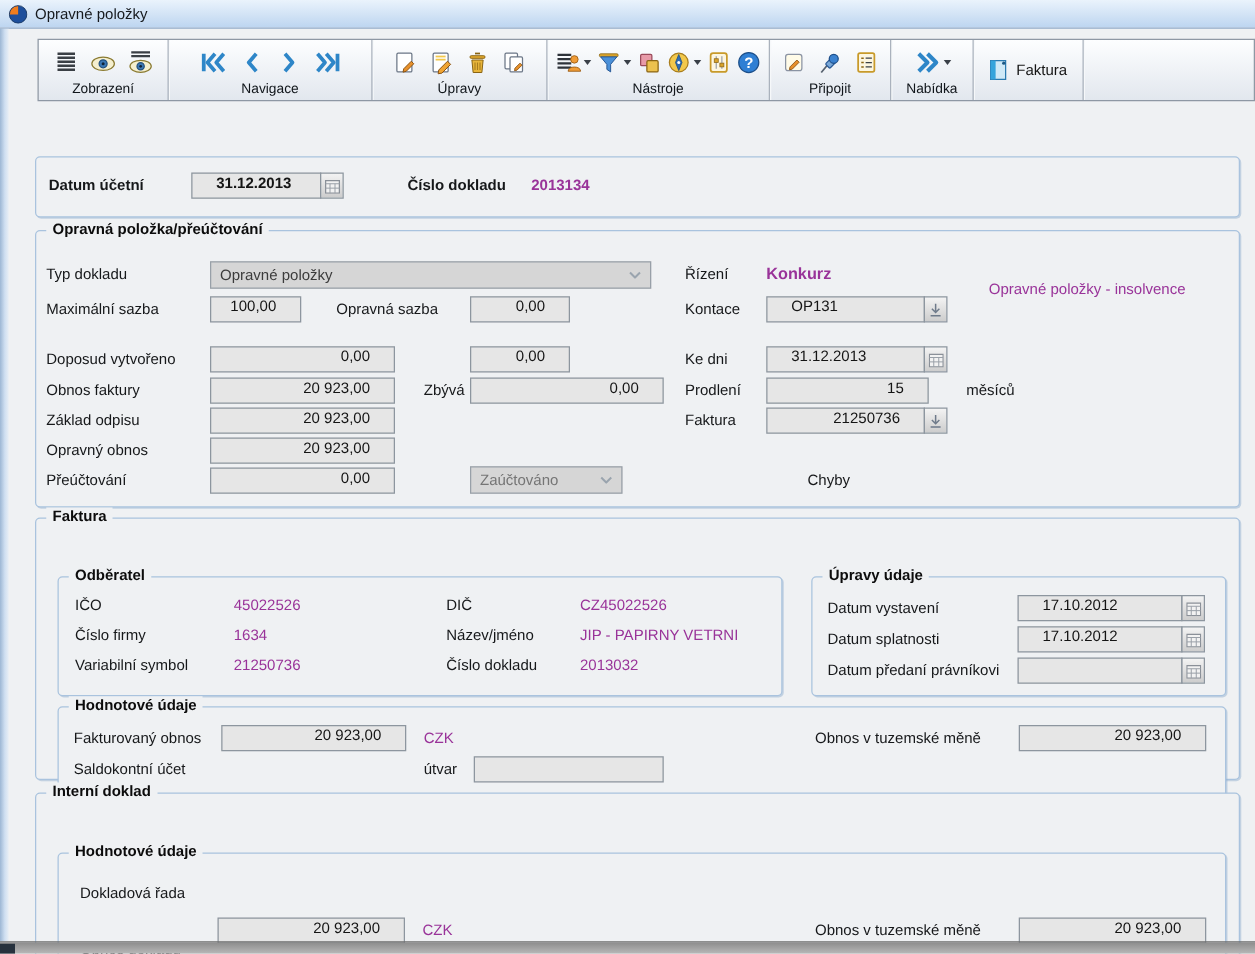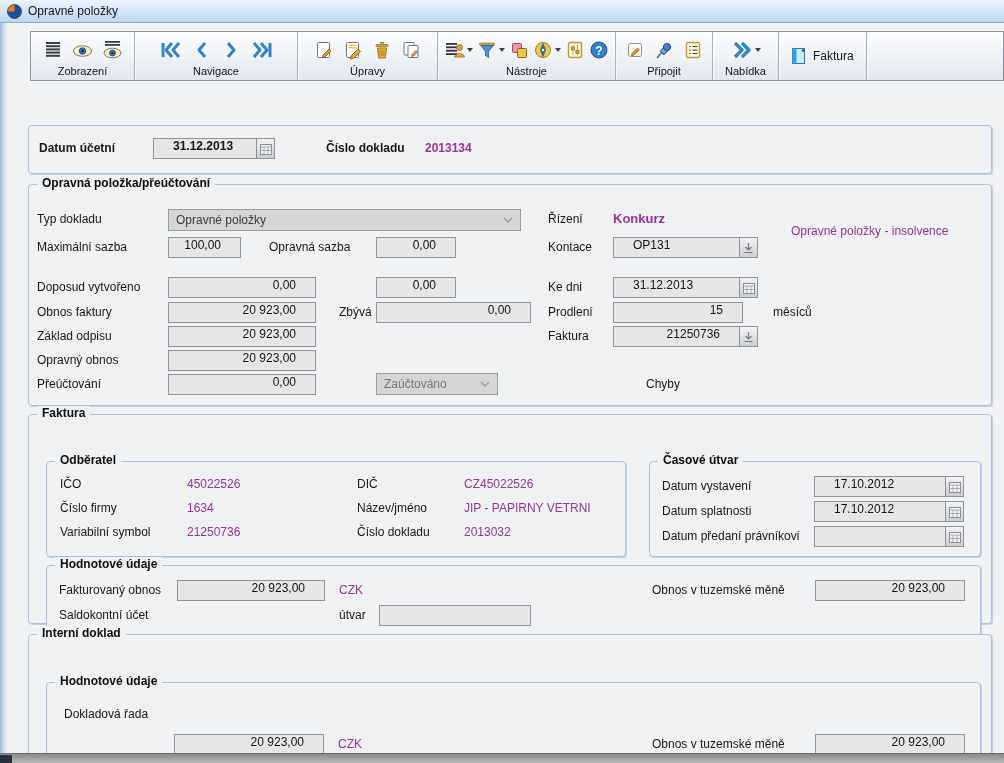--- a/index.html
+++ b/index.html
@@ -483,21 +483,21 @@
       <div class="lbl pv" style="left:140px;top:38px;height:16px;line-height:16px">1634</div>
       <div class="lbl" style="left:310px;top:38px;height:16px;line-height:16px">Název/jméno</div>
       <div class="lbl pv" style="left:417px;top:38px;height:16px;line-height:16px">JIP - PAPIRNY VETRNI</div>
       <div class="lbl" style="left:13px;top:62px;height:16px;line-height:16px">Variabilní symbol</div>
       <div class="lbl pv" style="left:140px;top:62px;height:16px;line-height:16px">21250736</div>
       <div class="lbl" style="left:310px;top:62px;height:16px;line-height:16px">Číslo dokladu</div>
       <div class="lbl pv" style="left:417px;top:62px;height:16px;line-height:16px">2013032</div>
     </div>
 
     <div class="grp" style="left:620px;top:22px;width:330px;height:94px">
-      <div class="leg">Časové útvar</div>
+      <div class="leg">Úpravy údaje</div>
       <div class="lbl" style="left:12px;top:14px">Datum vystavení</div>
       <div class="fgroup" style="left:164px;top:14px;width:150px">
         <div class="fld">
             <span>17.10.2012</span>
           </div>
         <div class="sqbtn">
             <span class="icon">
               <svg width="12" height="12" viewBox="0 0 12 12">
                 <rect x=".5" y="1.5" width="11" height="10" fill="#f2f2f2" stroke="#8a9098"></rect>
                 <path d="M.5 4 h11 M4 4 v7.5 M8 4 v7.5 M.5 7.5 h11" stroke="#9aa0a8" stroke-width=".8"></path>

